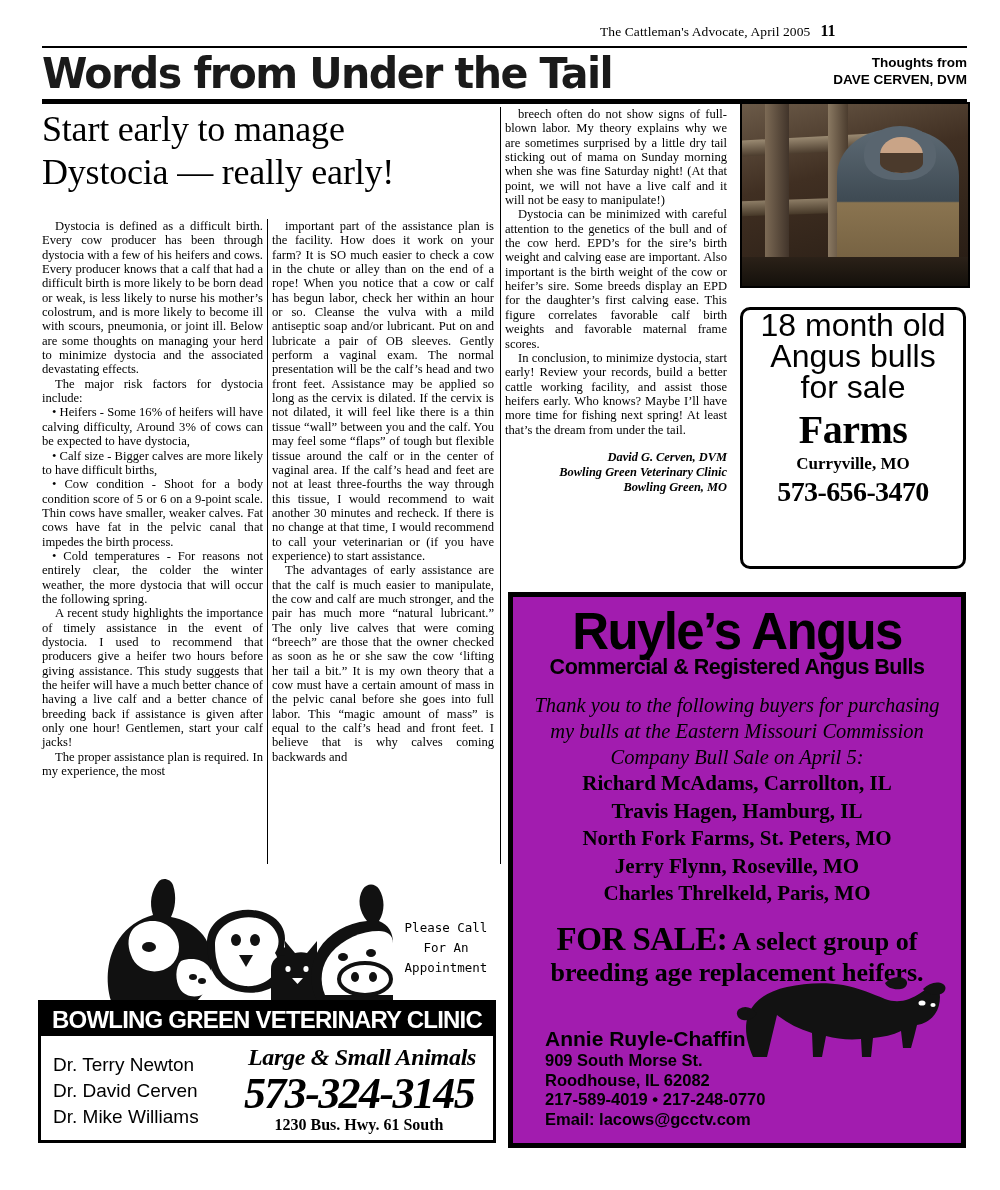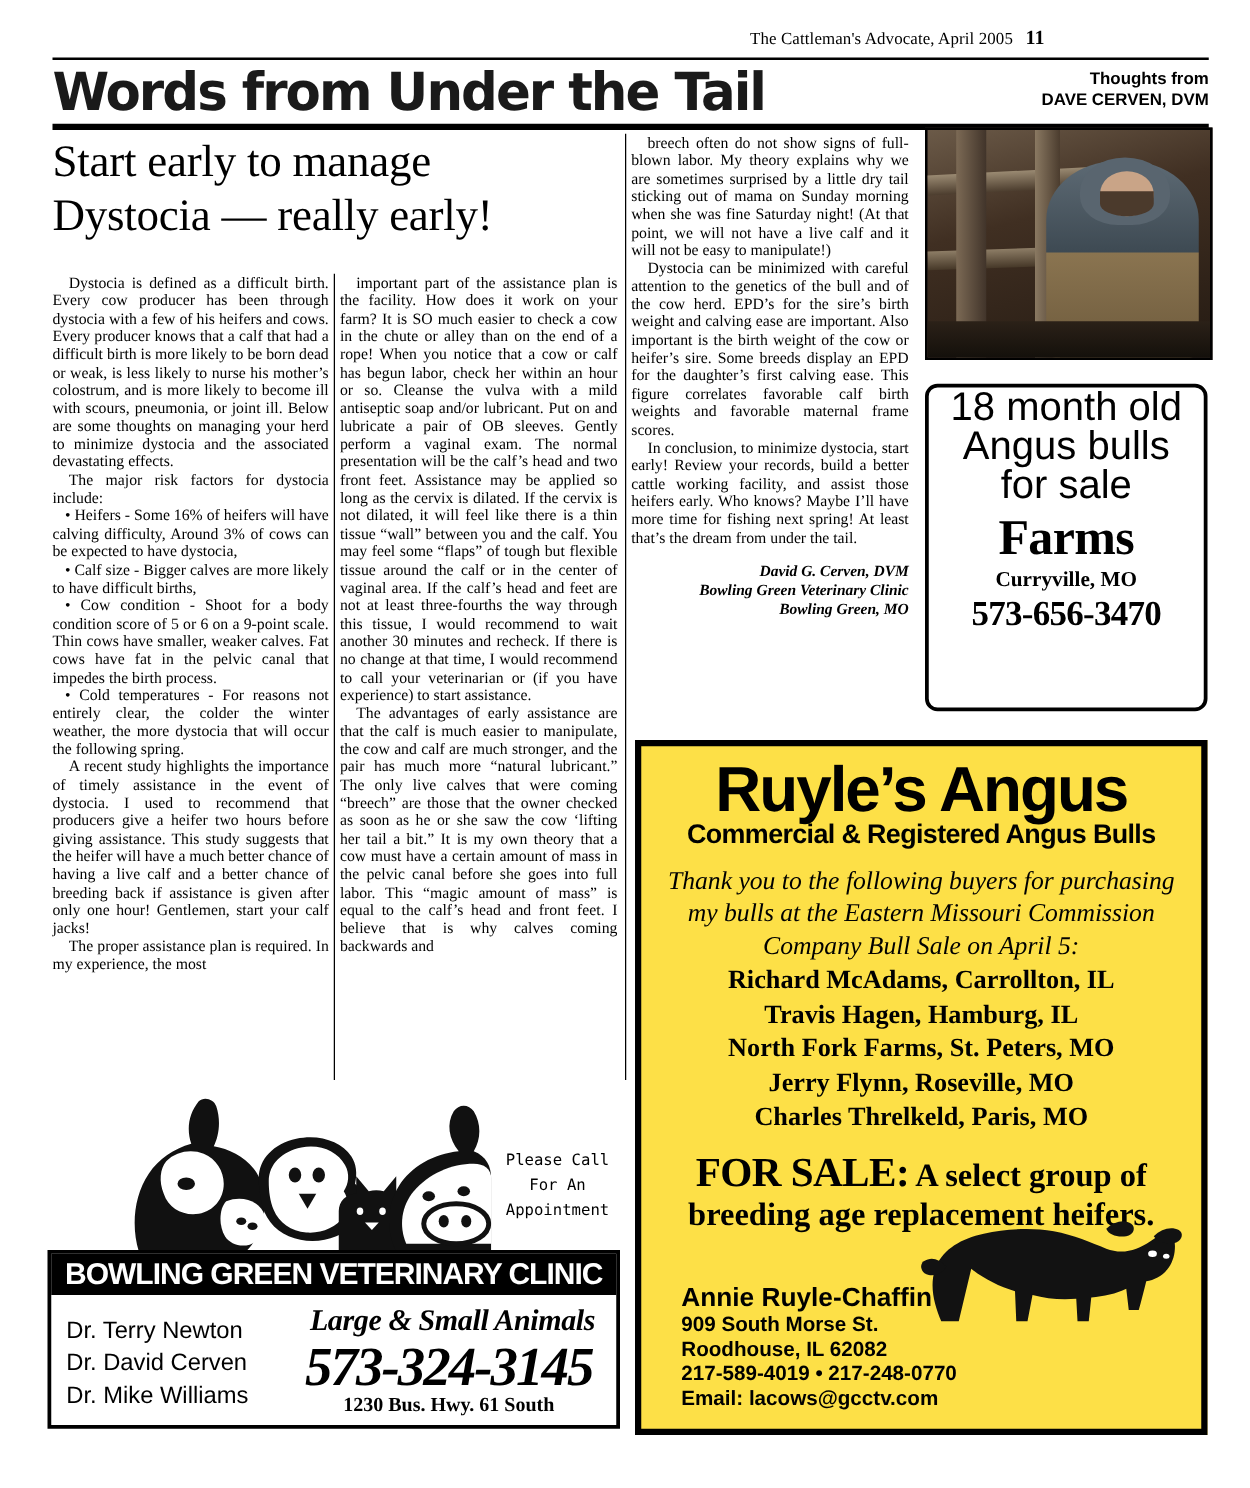--- a/index.html
+++ b/index.html
@@ -97,21 +97,21 @@
   .hamp-name{font-family:"Liberation Serif",serif;font-weight:bold;
     font-size:40px;line-height:41px;margin-top:6px;letter-spacing:-.5px;}
   .hamp-city{font-family:"Liberation Serif",serif;font-weight:bold;
     font-size:17px;margin-top:4px;}
   .hamp-phone{font-family:"Liberation Serif",serif;font-weight:bold;
     font-size:28px;margin-top:2px;letter-spacing:-.6px;}
 
   
   .ad-ruyle{
     position:absolute;left:508px;top:592px;width:458px;height:556px;
-    border:5px solid #000;background:#fde047;box-sizing:border-box;
+    border:5px solid #000;background:#a21caf;box-sizing:border-box;
     text-align:center;overflow:hidden;
   }
   .ruyle-title{font-family:"Liberation Sans",sans-serif;font-weight:bold;
     font-size:51px;line-height:54px;margin-top:8px;letter-spacing:-1.6px;}
   .ruyle-sub{font-family:"Liberation Sans",sans-serif;font-weight:bold;
     font-size:21.5px;letter-spacing:-.5px;margin-top:-4px;}
   .ruyle-thanks{font-family:"Liberation Serif",serif;font-style:italic;
     font-size:20.5px;line-height:26px;margin:12px 18px 0;}
   .ruyle-buyers{font-family:"Liberation Serif",serif;font-weight:bold;
     font-size:21px;line-height:27.5px;}

